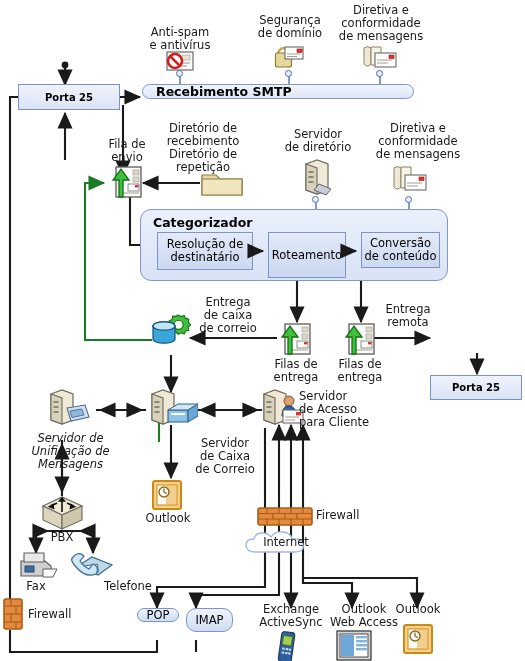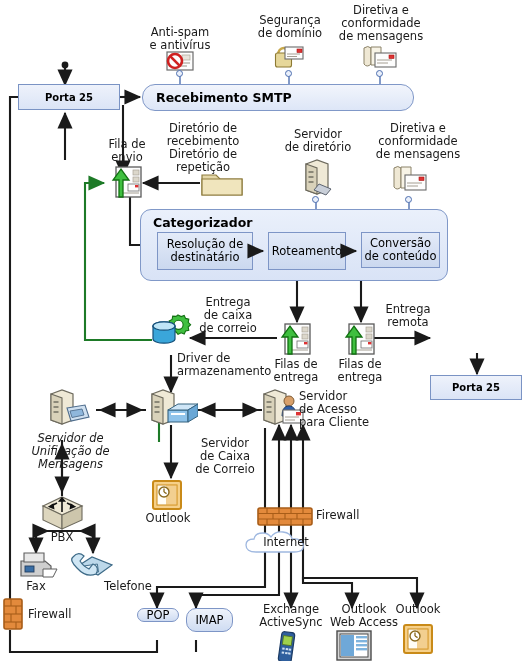--- a/index.html
+++ b/index.html
@@ -178,21 +178,21 @@
       <rect x="13" y="9" width="21" height="14" fill="#fdfdfd" stroke="#6b6b6b" stroke-width="1.1"></rect>
       <rect x="27" y="11" width="5" height="3.5" fill="#d33" stroke="#a11" stroke-width=".6"></rect>
       <line x1="15" y1="16" x2="30" y2="16" stroke="#9a9386" stroke-width=".9"></line>
       <line x1="15" y1="19" x2="26" y2="19" stroke="#9a9386" stroke-width=".9"></line>
     </svg>
   </div>
   <div class="port" style="left:376px;top:70px;"></div>
 
   <div class="rectbox" style="left:18px;top:84px;width:102px;height:26px;">Porta 25</div>
 
-  <div class="pill lead" style="left:142px;top:84px;width:272px;height:27px;">Recebimento SMTP</div>
+  <div class="pill lead" style="left:142px;top:84px;width:272px;height:15px;">Recebimento SMTP</div>
 
   <div class="lbl" style="left:95px;top:138px;width:64px;">Fila de
 envio</div>
   <div class="icon" style="left:109px;top:165px;">
     <svg width="34" height="34" viewBox="0 0 34 34">
       <rect x="7" y="2" width="25" height="30" fill="#fdfdfd" stroke="#5a5a5a" stroke-width="1.3"></rect>
       <rect x="24" y="5" width="6" height="5" fill="#dcd7cb" stroke="#aaa397" stroke-width=".7"></rect>
       <rect x="24" y="12" width="6" height="5" fill="#dcd7cb" stroke="#aaa397" stroke-width=".7"></rect>
       <rect x="19" y="19" width="11" height="7" fill="#fff" stroke="#6e6e6e" stroke-width=".8"></rect>
       <rect x="26" y="20" width="3.4" height="2.4" fill="#d33"></rect>
@@ -239,21 +239,21 @@
       <line x1="15" y1="23" x2="26" y2="23" stroke="#9a9386" stroke-width=".9"></line>
     </svg>
   </div>
   <div class="port" style="left:405px;top:196px;"></div>
 
   <div class="catbox" style="left:140px;top:209px;width:308px;height:72px;">
     <span class="cap">Categorizador</span>
   </div>
   <div class="catcell" style="left:157px;top:232px;width:96px;height:38px;">Resolução de
 destinatário</div>
-  <div class="catcell" style="left:268px;top:232px;width:78px;height:38px;">Roteamento</div>
+  <div class="catcell" style="left:268px;top:232px;width:78px;height:46px;">Roteamento</div>
   <div class="catcell" style="left:361px;top:232px;width:79px;height:36px;">Conversão
 de conteúdo</div>
   <svg class="wires" viewBox="0 0 525 661">
     <g fill="none" stroke="#1a1a1a" stroke-width="2.1">
       <line x1="253" y1="251" x2="263" y2="251" marker-end="url(#ah)"></line>
       <line x1="346" y1="251" x2="356" y2="251" marker-end="url(#ah)"></line>
     </g>
   </svg>
 
   <div class="lbl" style="left:190px;top:296px;width:76px;">Entrega
@@ -298,22 +298,20 @@
     </svg>
   </div>
   <div class="lbl" style="left:329px;top:358px;width:62px;">Filas de
 entrega</div>
 
   <div class="lbl" style="left:374px;top:303px;width:68px;">Entrega
 remota</div>
 
   <div class="rectbox" style="left:430px;top:375px;width:92px;height:25px;">Porta 25</div>
 
-  <div class="lbl left" style="left:177px;top:352px;width:112px;">Driver de
-armazenamento</div>
 
   <div class="icon" style="left:45px;top:386px;">
     <svg width="52" height="46" viewBox="0 0 52 46">
       <path d="M6 8 L17 4 L28 8 V34 L17 38 L6 34 z" fill="#efe9d6" stroke="#6d6a5d" stroke-width="1.2"></path>
       <path d="M6 8 L17 12 V38 L6 34 z" fill="#d9d2ba" stroke="#6d6a5d" stroke-width="1.1"></path>
       <rect x="8.5" y="15" width="5" height="2" fill="#8b8878"></rect>
       <rect x="8.5" y="20" width="5" height="2" fill="#8b8878"></rect>
       <rect x="8.5" y="25" width="5" height="2" fill="#8b8878"></rect>
       <path d="M22 22 l18 -3 4 12 -18 4 z" fill="#cfe0f0" stroke="#4f6d8d" stroke-width="1.1"></path>
       <path d="M25 25 l12 -2 2 6 -12 2.5 z" fill="#8fb7dc" stroke="#4f6d8d" stroke-width=".9"></path>

